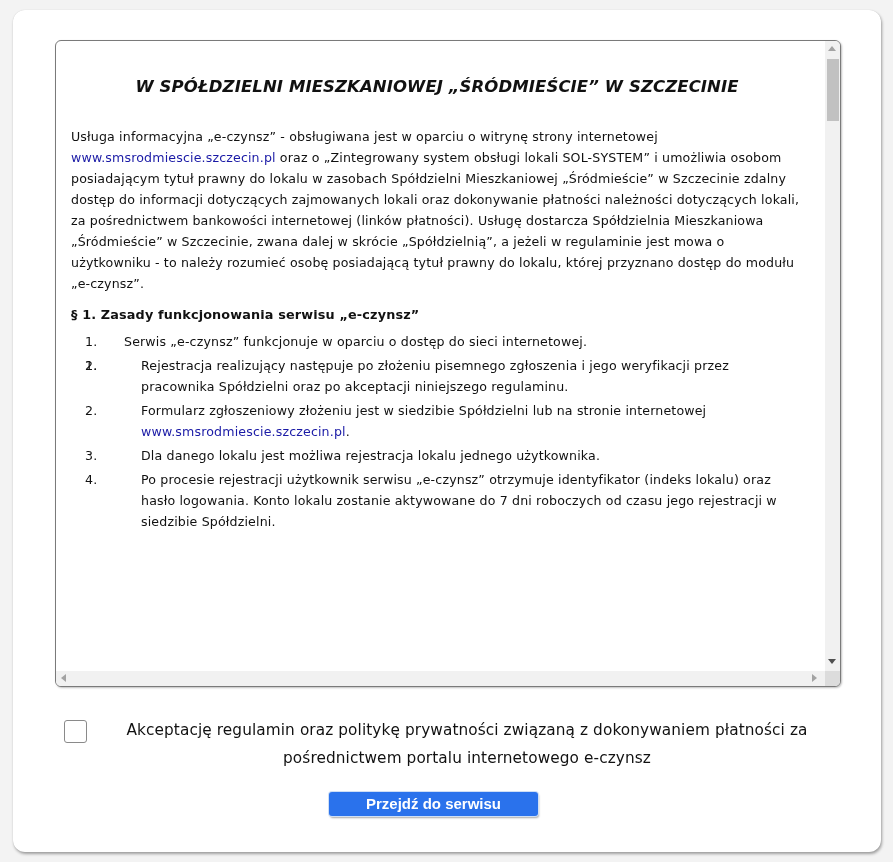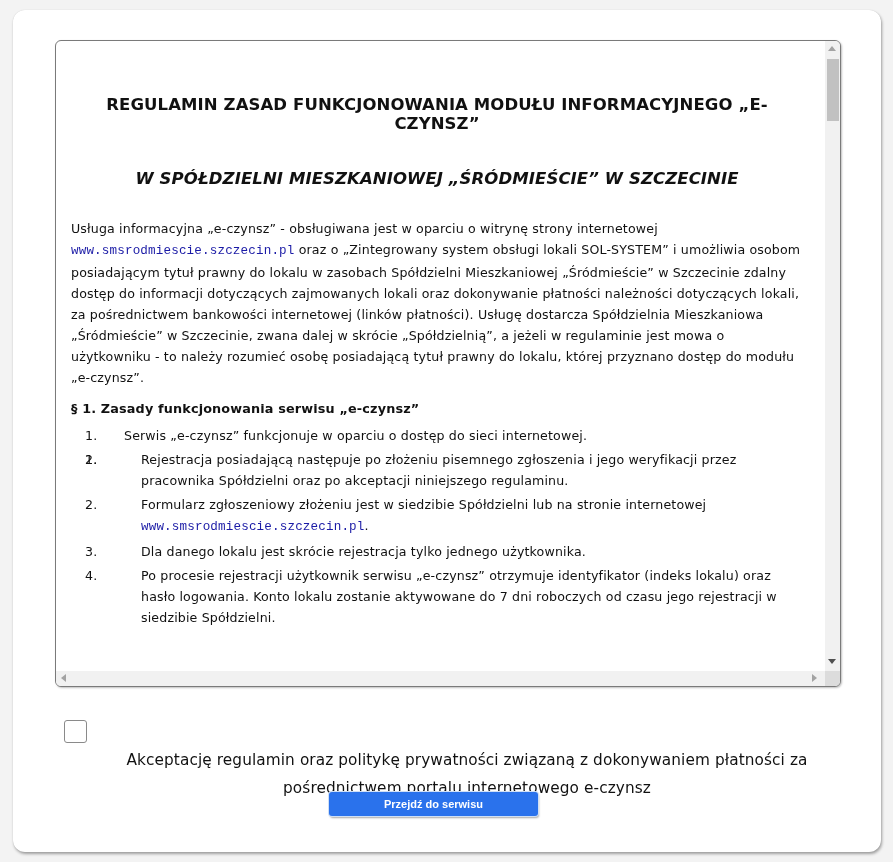--- a/index.html
+++ b/index.html
@@ -24,21 +24,21 @@
   .inner { padding: 0 22px 0 15px; }
   .doc-title {
     text-align: center; font-weight: bold; font-size: 16.5px; letter-spacing: 0.1px;
     margin: 0; font-family: "DejaVu Sans", sans-serif;
   }
   .doc-title.t1 { padding-top: 54px; }
   .doc-title.t2 { padding-top: 36px; font-style: italic; }
   .intro {
     margin: 30px 0 0 0; font-size: 12.6px; line-height: 21px; letter-spacing: 0.15px;
   }
-  .intro a, .list a { color: #1a1aa6; text-decoration: none; font-family: Liberation Mono, monospace; }
+  .intro a, .list a { color: #1a1aa6; text-decoration: none; }
   .section-title {
     font-weight: bold; font-size: 12.8px; margin: 13px 0 9px 0;
     letter-spacing: 0.15px;
   }
   .list { list-style: none; margin: 0; padding: 0; font-size: 12.6px; line-height: 21px; letter-spacing: 0.15px; }
   .list li { position: relative; margin-bottom: 3px; }
   .list.l1 li { padding-left: 53px; }
   .list.l1 .num { left: 14px; }
   .list.l2 li { padding-left: 70px; }
   .list.l2 .num { left: 14px; }
@@ -66,53 +66,52 @@
   .hscroll .arrow-right { right: 8px; border-left: 5px solid #a3a3a3; }
   .corner { position: absolute; right: 0; bottom: 0; width: 15px; height: 15px; background: #dcdcdc; }
 
   .accept-row { position: absolute; left: 62px; top: 716px; width: 760px; height: 60px; }
   .checkbox {
     position: absolute; left: 2px; top: 4px; width: 23px; height: 23px;
     border: 1px solid #8a8a8a; border-radius: 3px; background: #fff; box-sizing: border-box;
   }
   .accept-label {
     position: absolute; left: 50px; top: 0; width: 710px; text-align: center;
-    font-size: 15.3px; line-height: 28px; letter-spacing: 0.1px; margin-top: 30px;
+    font-size: 15.3px; line-height: 28px; letter-spacing: 0.1px;
   }
   .submit-btn {
     position: absolute; left: 329px; top: 792px; width: 209px; height: 24px;
     background: #2a72ec; color: #fff; border: none; border-radius: 3px;
-    font-family: "Liberation Sans", sans-serif; font-weight: bold; font-size: 11px;
+    font-family: "Liberation Sans", sans-serif; font-weight: bold; font-size: 15px;
     box-shadow: 0 0 0 1px #cfdff5, 1px 2px 2px rgba(0,0,0,0.35);
     cursor: pointer; padding: 0; line-height: 24px; text-align: center;
   }
 </style>
 </head>
 <body>
 
 <div class="card">
 
   <div class="terms-box">
     <div class="terms-content">
       <div class="inner">
-        <h1 class="doc-title t1">REGULAMIN ZASAD FUNKCJONOWANIA MODUŁU INFORMACYJNEGO „E-CZYNSZ”</h1>
         <h2 class="doc-title t2">W SPÓŁDZIELNI MIESZKANIOWEJ „ŚRÓDMIEŚCIE” W SZCZECINIE</h2>
 
         <p class="intro"><span>Usługa informacyjna „e-czynsz” - obsługiwana jest w oparciu o witrynę strony internetowej </span><a>www.smsrodmiescie.szczecin.pl</a><span> oraz o „Zintegrowany system obsługi lokali SOL-SYSTEM” i umożliwia osobom posiadającym tytuł prawny do lokalu w zasobach Spółdzielni Mieszkaniowej „Śródmieście” w Szczecinie zdalny dostęp do informacji dotyczących zajmowanych lokali oraz dokonywanie płatności należności dotyczących lokali, za pośrednictwem bankowości internetowej (linków płatności). Usługę dostarcza Spółdzielnia Mieszkaniowa „Śródmieście” w Szczecinie, zwana dalej w skrócie „Spółdzielnią”, a jeżeli w regulaminie jest mowa o użytkowniku - to należy rozumieć osobę posiadającą tytuł prawny do lokalu, której przyznano dostęp do modułu „e-czynsz”.</span></p>
 
         <div class="section-title">§ 1. Zasady funkcjonowania serwisu „e-czynsz”</div>
         <ol class="list l1">
           <li><span class="num">1.</span><span>Serwis „e-czynsz” funkcjonuje w oparciu o dostęp do sieci internetowej.</span></li>
           <li><span class="num">2.</span></li>
         </ol>
 
         <ol class="list l2">
-          <li><span class="num">1.</span><span>Rejestracja posiadającą następuje po złożeniu pisemnego zgłoszenia i jego weryfikacji przez pracownika Spółdzielni oraz po akceptacji niniejszego regulaminu.</span></li>
+          <li><span class="num">1.</span><span>Rejestracja realizujący następuje po złożeniu pisemnego zgłoszenia i jego weryfikacji przez pracownika Spółdzielni oraz po akceptacji niniejszego regulaminu.</span></li>
           <li><span class="num">2.</span><span>Formularz zgłoszeniowy złożeniu jest w siedzibie Spółdzielni lub na stronie internetowej </span><a>www.smsrodmiescie.szczecin.pl</a><span>.</span></li>
-          <li><span class="num">3.</span><span>Dla danego lokalu jest skrócie rejestracja tylko jednego użytkownika.</span></li>
+          <li><span class="num">3.</span><span>Dla danego lokalu jest możliwa rejestracja lokalu jednego użytkownika.</span></li>
           <li><span class="num">4.</span><span>Po procesie rejestracji użytkownik serwisu „e-czynsz” otrzymuje identyfikator (indeks lokalu) oraz hasło logowania. Konto lokalu zostanie aktywowane do 7 dni roboczych od czasu jego rejestracji w siedzibie Spółdzielni.</span></li>
         </ol>
       </div>
     </div>
 
     <div class="vscroll">
       <div class="arrow-up"></div>
       <div class="thumb"></div>
       <div class="arrow-down"></div>
     </div>

